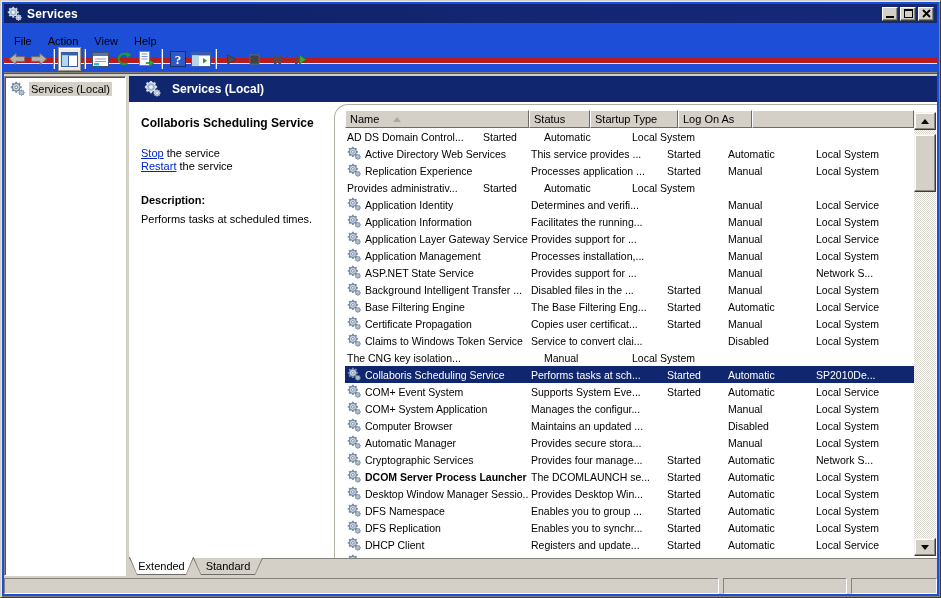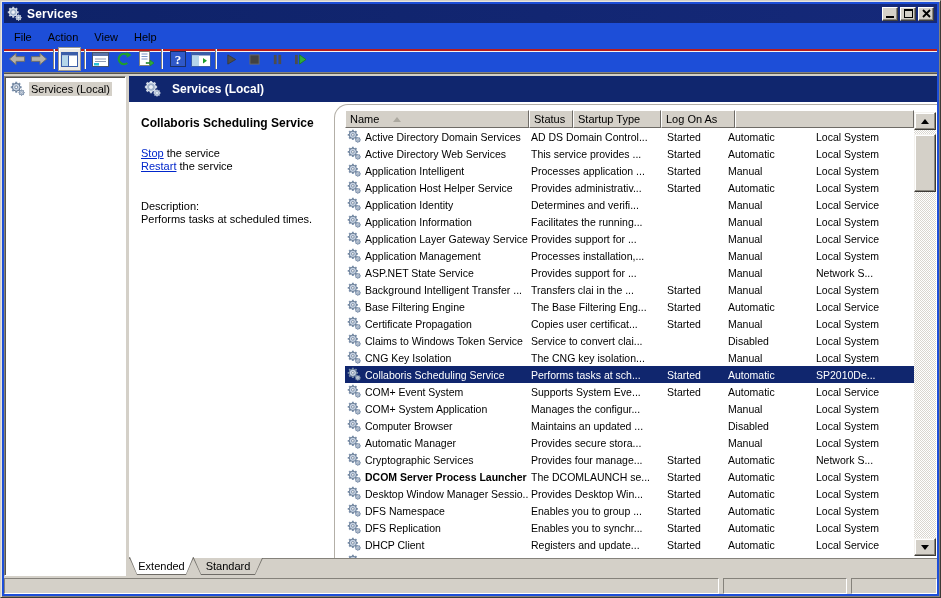--- a/index.html
+++ b/index.html
@@ -12,22 +12,22 @@
   .titlebar { position:absolute; left:3px; top:3px; right:3px; height:19px;
     background:linear-gradient(to right,#0e2267,#15297a); color:#fff; display:flex; align-items:center; }
   .titlebar .ticon { width:16px; height:16px; margin:0 4px 0 3px; }
   .titlebar .ttext { font-weight:bold; font-size:12px; letter-spacing:.2px; }
   .winbtns { margin-left:auto; display:flex; gap:2px; margin-right:3px; }
   .wbtn { width:16px; height:14px; background:#d4d0c8; border:1px solid; border-color:#fff #404040 #404040 #fff;
     box-shadow: inset -1px -1px 0 #8a877f; display:flex; align-items:center; justify-content:center; }
   .glyph-min { width:8px; height:2px; background:#000; margin-top:7px; }
   .glyph-max { width:9px; height:9px; border:1px solid #000; border-top:2px solid #000; }
   
-  .menubar { position:absolute; left:3px; top:23px; right:3px; height:27px; display:flex; align-items:center; padding-left:2px;
-    border-bottom:2px solid #b91c1c; box-shadow:0 1px 0 #f4f2ee; }
+  .menubar { position:absolute; left:3px; top:23px; right:3px; height:39px; display:flex; align-items:center; padding-left:2px;
+    border-bottom:5px solid #b91c1c; box-shadow:0 1px 0 #f4f2ee; }
   .menuitem { padding:3px 8px; }
   
   .toolbar { position:absolute; left:3px; top:45px; right:3px; height:27px; display:flex; align-items:center; padding-left:2px;
     border-bottom:1px solid #85827b; }
   .tbtn { width:23px; height:24px; display:flex; align-items:center; justify-content:center; }
   .tbtn.narrow { width:22px; }
   .tbtn.pressed { border:1px solid #9a978f; background:#eceae5; box-shadow: inset 1px 1px 0 #fff; }
   .tsep { width:2px; height:20px; border-left:1px solid #85827b; border-right:1px solid #fff; margin:0 3px; }
   
   .workspace { position:absolute; left:3px; top:72px; right:3px; bottom:21px; background:#d4d0c8; border-top:1px solid #55534e; }
@@ -38,21 +38,21 @@
   .right-pane { position:absolute; left:125px; top:2px; right:0; bottom:0; background:#fff; }
   .banner { position:absolute; left:0; top:0; right:0; height:26px; background:#10266e; color:#fff; display:flex; align-items:center; }
   .banner .gicon { margin-left:15px; }
   .banner .btext { font-weight:bold; font-size:12px; margin-left:10px; }
   .page { position:absolute; left:0; top:26px; right:0; bottom:18px; background:#fff; overflow:hidden; }
   
   .info { position:absolute; left:12px; top:0; width:195px; }
   .svc-title { position:absolute; top:14px; left:0; width:210px; font-weight:bold; font-size:12px; }
   .line-stop { position:absolute; top:45px; left:0; }
   .line-restart { position:absolute; top:58px; left:0; }
-  .desc-label { position:absolute; top:98px; left:0; }
+  .desc-label { position:absolute; top:92px; left:0;font-weight:bold; }
   .desc-text { position:absolute; top:111px; left:0; width:205px; }
   .link { color:#0026cb; text-decoration:underline; }
   
   .list-panel { position:absolute; left:205px; top:2px; right:0; bottom:0; background:#fff;
     border-left:1px solid #b3afa7; border-top:1px solid #b3afa7; border-top-left-radius:14px; }
   .lv { position:absolute; left:10px; top:5px; right:23px; bottom:0; overflow:hidden; }
   .hrow { display:flex; height:18px; }
   .hcell { background:#d4d0c8; border:1px solid; border-color:#fff #6e6b66 #6e6b66 #fff; padding:2px 0 0 4px; white-space:nowrap; overflow:hidden; position:relative; }
   .sortarrow { display:inline-block; width:0; height:0; border:4px solid transparent; border-bottom:5px solid #aba89f; margin-left:14px; margin-bottom:1px; }
   .rows { position:absolute; left:0; top:18px; right:0; bottom:0; overflow:hidden; }
@@ -244,34 +244,27 @@
           <div class="line-stop"><span class="link">Stop</span><span> the service</span></div>
           <div class="line-restart"><span class="link">Restart</span><span> the service</span></div>
           <div class="desc-label">Description:</div>
           <div class="desc-text">Performs tasks at scheduled times.</div>
         </div>
 
         <div class="list-panel">
           <div class="lv">
             <div class="hrow">
               <div class="hcell" style="width:184px"><span>Name</span><span class="sortarrow"></span></div>
-              <div class="hcell" style="width:44px">Status</div>
+              <div class="hcell" style="width:61px">Status</div>
               <div class="hcell" style="width:88px">Startup Type</div>
               <div class="hcell" style="width:74px">Log On As</div>
               <div class="hcell" style="flex:1"></div>
             </div>
             <div class="rows" id="rows">
                 <div class="lrow">
-                  <div class="cell c-name" style="width: 184px;">
-                    <svg class="gicon" width="15" height="15" viewBox="0 0 18 18">
-                      <use href="#gear" x="0" y="0" width="14" height="14"></use>
-                      <use href="#gear" x="9" y="9" width="8" height="8"></use>
-                    </svg>
-                    <span class="rowtext">Active Directory Domain Services</span>
-                  </div>
                   <div class="cell" style="width: 136px;"><span class="rowtext">AD DS Domain Control...</span></div>
                   <div class="cell" style="width: 61px;"><span class="rowtext">Started</span></div>
                   <div class="cell" style="width: 88px;"><span class="rowtext">Automatic</span></div>
                   <div class="cell" style="width: 74px;"><span class="rowtext">Local System</span></div>
                 </div>
                 <div class="lrow">
                   <div class="cell c-name" style="width: 184px;">
                     <svg class="gicon" width="15" height="15" viewBox="0 0 18 18">
                       <use href="#gear" x="0" y="0" width="14" height="14"></use>
                       <use href="#gear" x="9" y="9" width="8" height="8"></use>
@@ -282,35 +275,28 @@
                   <div class="cell" style="width: 61px;"><span class="rowtext">Started</span></div>
                   <div class="cell" style="width: 88px;"><span class="rowtext">Automatic</span></div>
                   <div class="cell" style="width: 74px;"><span class="rowtext">Local System</span></div>
                 </div>
                 <div class="lrow">
                   <div class="cell c-name" style="width: 184px;">
                     <svg class="gicon" width="15" height="15" viewBox="0 0 18 18">
                       <use href="#gear" x="0" y="0" width="14" height="14"></use>
                       <use href="#gear" x="9" y="9" width="8" height="8"></use>
                     </svg>
-                    <span class="rowtext">Application Intelligent</span>
+                    <span class="rowtext">Replication Experience</span>
                   </div>
                   <div class="cell" style="width: 136px;"><span class="rowtext">Processes application ...</span></div>
                   <div class="cell" style="width: 61px;"><span class="rowtext">Started</span></div>
                   <div class="cell" style="width: 88px;"><span class="rowtext">Manual</span></div>
                   <div class="cell" style="width: 74px;"><span class="rowtext">Local System</span></div>
                 </div>
                 <div class="lrow">
-                  <div class="cell c-name" style="width: 184px;">
-                    <svg class="gicon" width="15" height="15" viewBox="0 0 18 18">
-                      <use href="#gear" x="0" y="0" width="14" height="14"></use>
-                      <use href="#gear" x="9" y="9" width="8" height="8"></use>
-                    </svg>
-                    <span class="rowtext">Application Host Helper Service</span>
-                  </div>
                   <div class="cell" style="width: 136px;"><span class="rowtext">Provides administrativ...</span></div>
                   <div class="cell" style="width: 61px;"><span class="rowtext">Started</span></div>
                   <div class="cell" style="width: 88px;"><span class="rowtext">Automatic</span></div>
                   <div class="cell" style="width: 74px;"><span class="rowtext">Local System</span></div>
                 </div>
                 <div class="lrow">
                   <div class="cell c-name" style="width: 184px;">
                     <svg class="gicon" width="15" height="15" viewBox="0 0 18 18">
                       <use href="#gear" x="0" y="0" width="14" height="14"></use>
                       <use href="#gear" x="9" y="9" width="8" height="8"></use>
@@ -375,21 +361,21 @@
                   <div class="cell" style="width: 74px;"><span class="rowtext">Network S...</span></div>
                 </div>
                 <div class="lrow">
                   <div class="cell c-name" style="width: 184px;">
                     <svg class="gicon" width="15" height="15" viewBox="0 0 18 18">
                       <use href="#gear" x="0" y="0" width="14" height="14"></use>
                       <use href="#gear" x="9" y="9" width="8" height="8"></use>
                     </svg>
                     <span class="rowtext">Background Intelligent Transfer ...</span>
                   </div>
-                  <div class="cell" style="width: 136px;"><span class="rowtext">Transfers clai in the ...</span></div>
+                  <div class="cell" style="width: 136px;"><span class="rowtext">Disabled files in the ...</span></div>
                   <div class="cell" style="width: 61px;"><span class="rowtext">Started</span></div>
                   <div class="cell" style="width: 88px;"><span class="rowtext">Manual</span></div>
                   <div class="cell" style="width: 74px;"><span class="rowtext">Local System</span></div>
                 </div>
                 <div class="lrow">
                   <div class="cell c-name" style="width: 184px;">
                     <svg class="gicon" width="15" height="15" viewBox="0 0 18 18">
                       <use href="#gear" x="0" y="0" width="14" height="14"></use>
                       <use href="#gear" x="9" y="9" width="8" height="8"></use>
                     </svg>
@@ -420,27 +406,20 @@
                       <use href="#gear" x="9" y="9" width="8" height="8"></use>
                     </svg>
                     <span class="rowtext">Claims to Windows Token Service</span>
                   </div>
                   <div class="cell" style="width: 136px;"><span class="rowtext">Service to convert clai...</span></div>
                   <div class="cell" style="width: 61px;"><span class="rowtext"></span></div>
                   <div class="cell" style="width: 88px;"><span class="rowtext">Disabled</span></div>
                   <div class="cell" style="width: 74px;"><span class="rowtext">Local System</span></div>
                 </div>
                 <div class="lrow">
-                  <div class="cell c-name" style="width: 184px;">
-                    <svg class="gicon" width="15" height="15" viewBox="0 0 18 18">
-                      <use href="#gear" x="0" y="0" width="14" height="14"></use>
-                      <use href="#gear" x="9" y="9" width="8" height="8"></use>
-                    </svg>
-                    <span class="rowtext">CNG Key Isolation</span>
-                  </div>
                   <div class="cell" style="width: 136px;"><span class="rowtext">The CNG key isolation...</span></div>
                   <div class="cell" style="width: 61px;"><span class="rowtext"></span></div>
                   <div class="cell" style="width: 88px;"><span class="rowtext">Manual</span></div>
                   <div class="cell" style="width: 74px;"><span class="rowtext">Local System</span></div>
                 </div>
                 <div class="lrow selected">
                   <div class="cell c-name" style="width: 184px;">
                     <svg class="gicon" width="15" height="15" viewBox="0 0 18 18">
                       <use href="#gear" x="0" y="0" width="14" height="14"></use>
                       <use href="#gear" x="9" y="9" width="8" height="8"></use>

